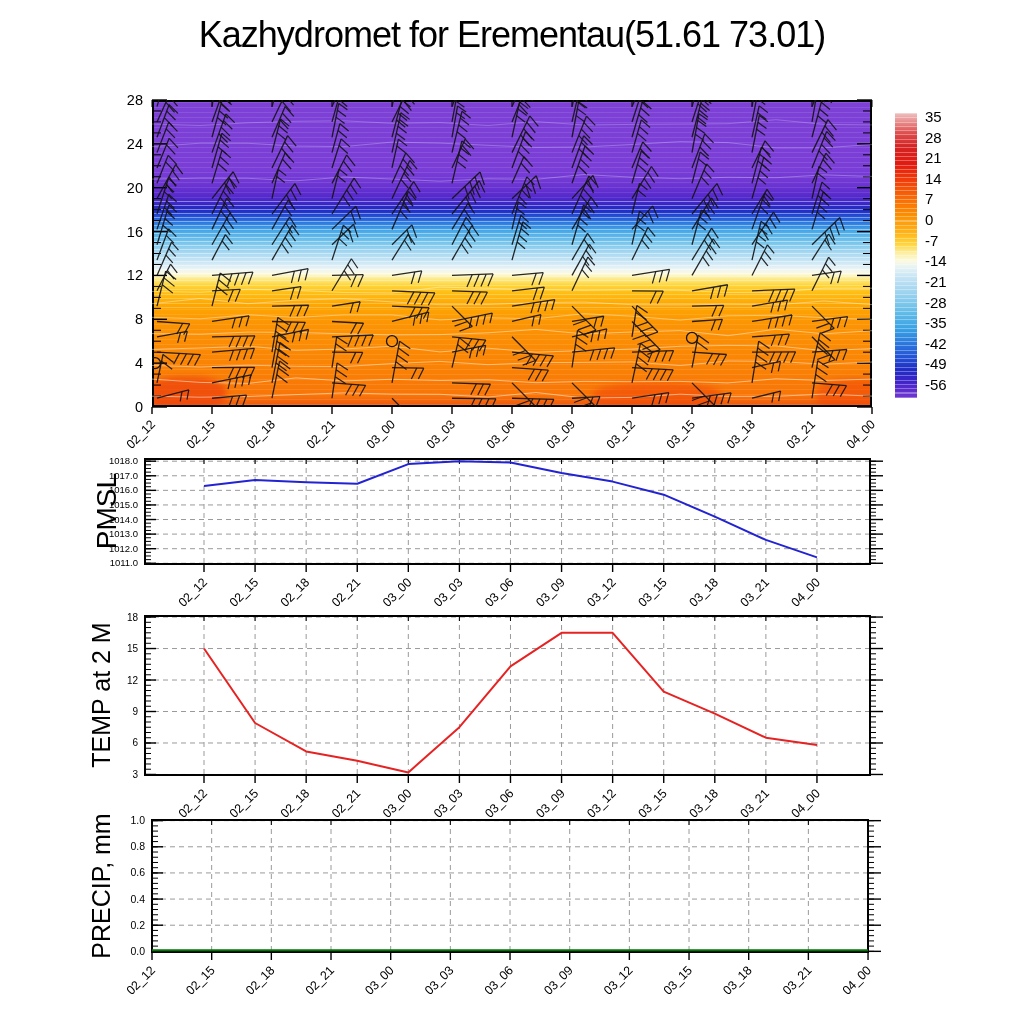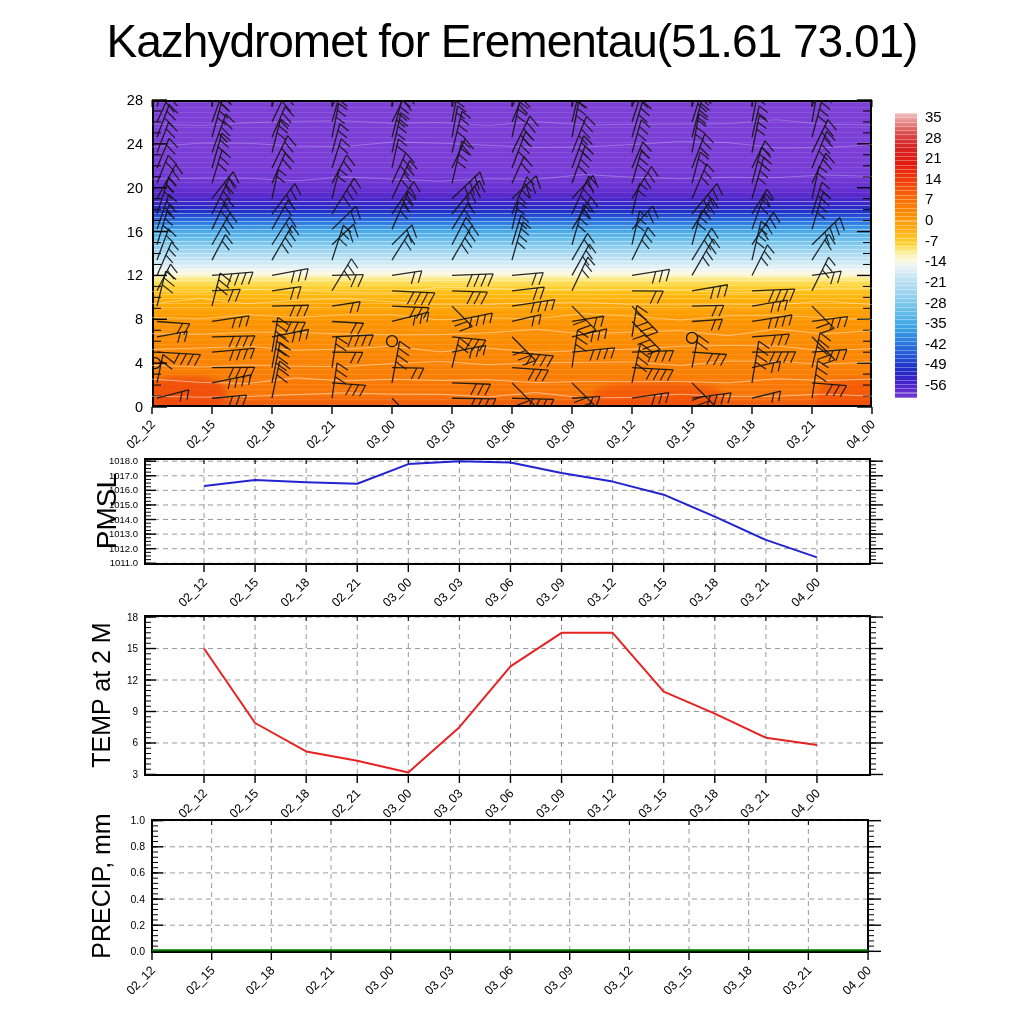--- a/index.html
+++ b/index.html
@@ -1,19 +1,19 @@
 <!DOCTYPE html>
 <html><head>
 <meta charset="utf-8">
 <style>
   html,body{margin:0;padding:0;}
   body{width:1024px;height:1024px;position:relative;background:#fff;
        font-family:"Liberation Sans","DejaVu Sans",sans-serif;color:#000;overflow:hidden;}
   .title{position:absolute;left:0;top:14px;width:1024px;text-align:center;
-         font-size:46px;letter-spacing:-1px;}
+         font-size:36px;letter-spacing:-1px;}
   .subtitle{position:absolute;left:0;top:64px;width:856px;text-align:center;font-size:20px;margin-top:45px;}
   #profilePanel{position:absolute;left:152px;top:100px;width:720px;height:307px;
                 border:2px solid #000;box-sizing:border-box;overflow:hidden;}
   #profilePanel .grad{position:absolute;inset:0;
     background:linear-gradient(to top,
       #ef5a0e 0%, #f87507 3.2%, #fa8404 14.3%, #fc9403 26.8%, #fea702 33.2%,
       #ffbe14 37.1%, #ffd63a 39.6%, #fcec92 41.8%, #fdfadc 43.2%, #edf5f4 44.8%,
       #d0e9f6 46.8%, #a6d7f1 50.4%, #74c4ec 53.9%, #46a8e7 57.5%, #2d7de0 60.0%,
       #2457d8 62.0%, #2032c8 63.8%, #2b28c4 65.5%, #4527c9 67.3%, #5c2bce 69.6%,
       #6e36d3 73.2%, #7a3ed7 77.9%, #7d41d6 100%);}

